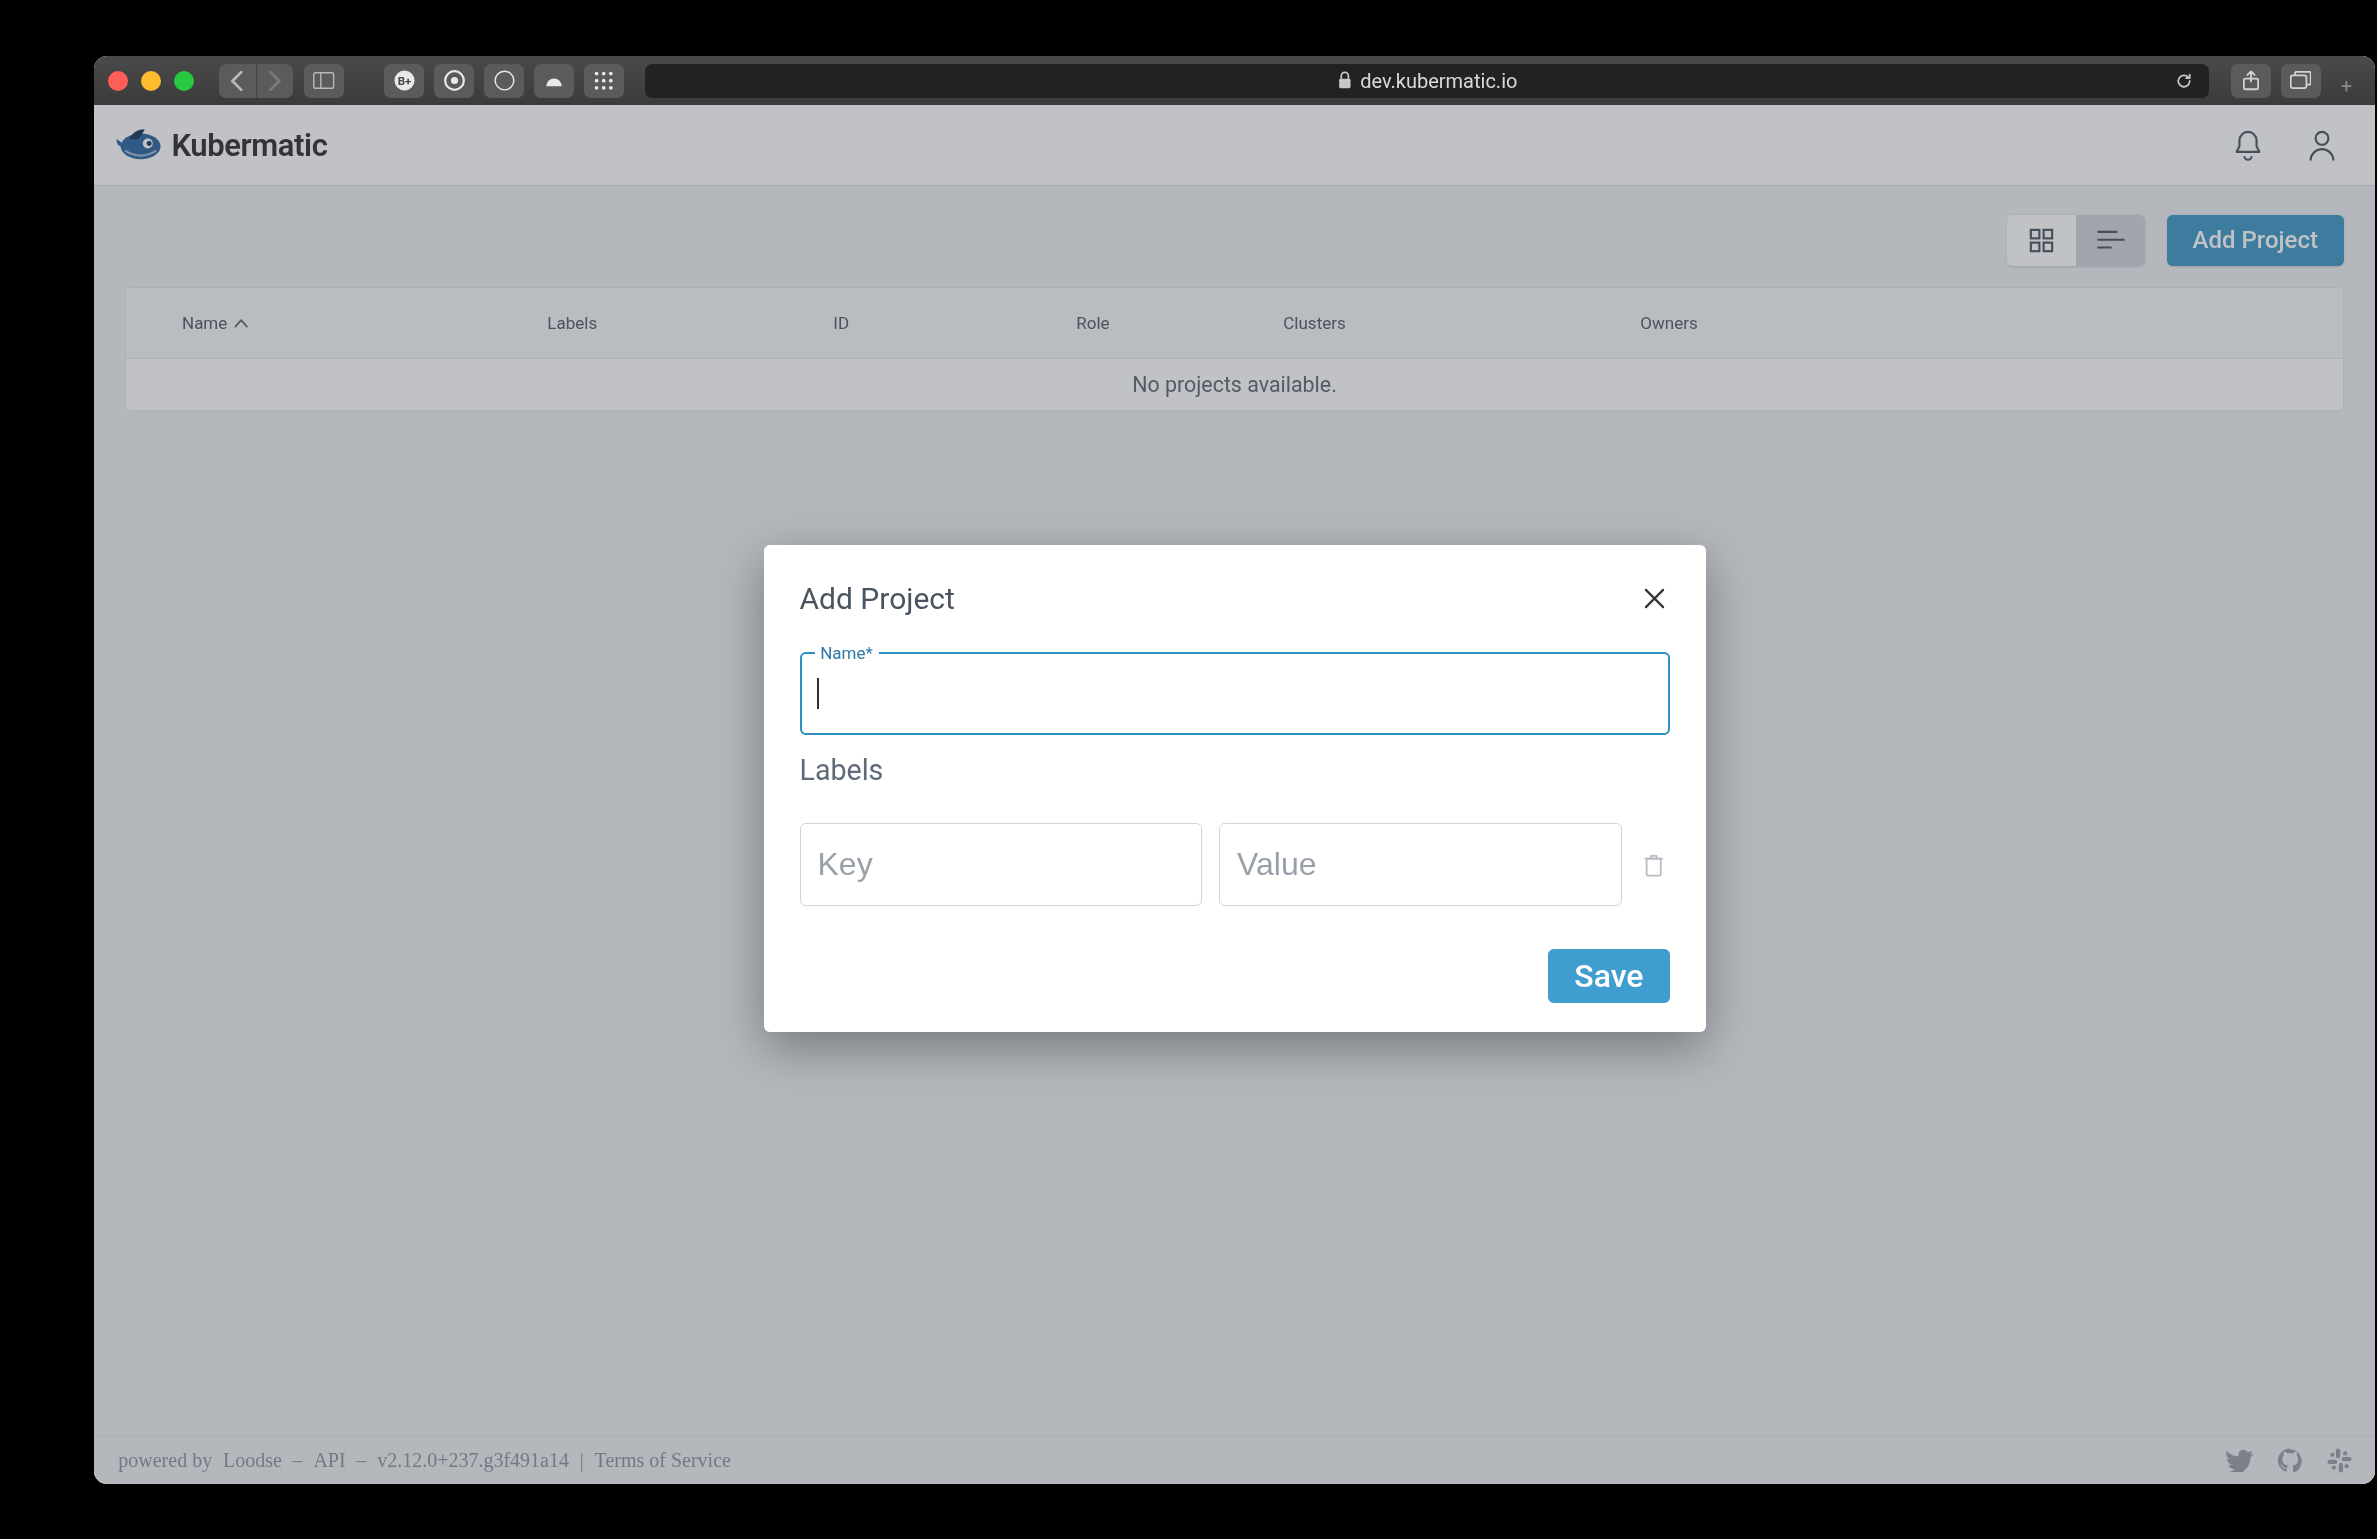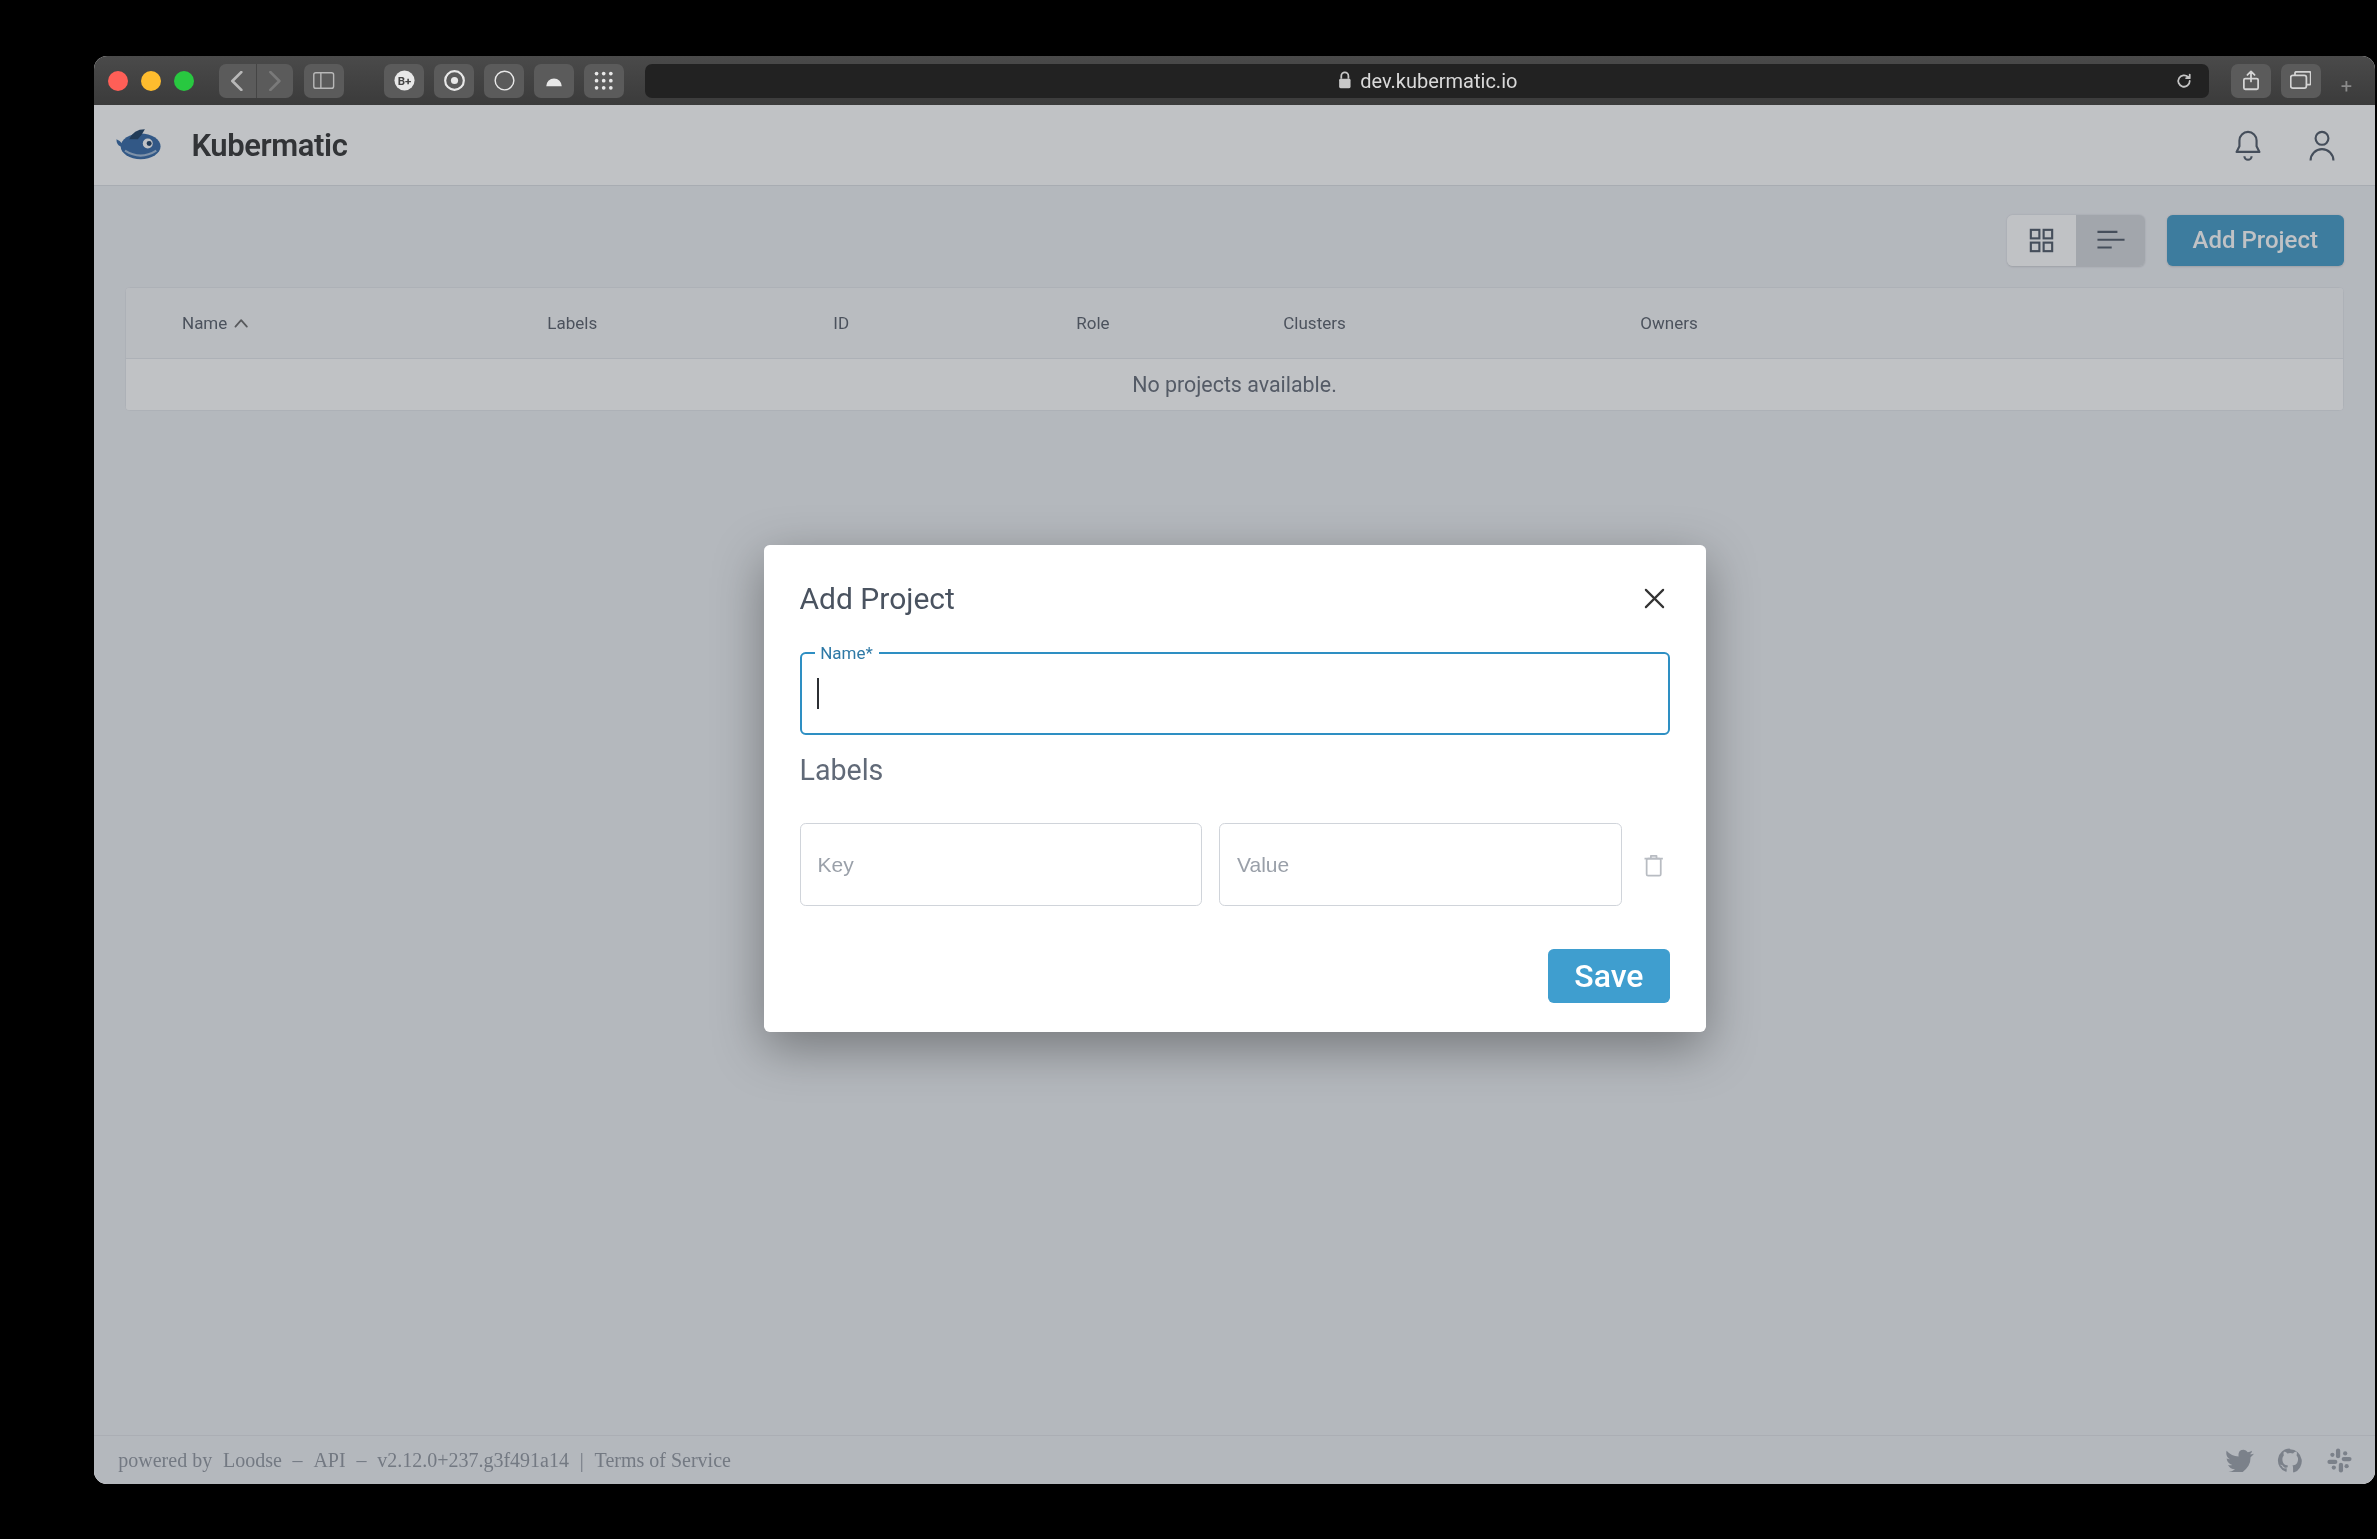--- a/index.html
+++ b/index.html
@@ -97,21 +97,21 @@
 
   .app-header {
     height: 81px;
     background: #fff;
     border-bottom: 0.7px solid #dcdfe4;
     display: flex;
     align-items: center;
     padding: 0 21.4px;
     justify-content: space-between;
   }
-  .brand { display:flex; align-items:center; gap:29px; }
+  .brand { display:flex; align-items:center; gap:9px; }
   .brand-logo { width:47px; height:47px; display:flex; align-items:center; justify-content:center; }
   .brand-name { font-size:31px; font-weight:600; color:#2f2f2f; letter-spacing:-0.4px; }
 
   .header-right { display:flex; align-items:center; gap:40px; margin-right:14.3px; }
   .hr-icon { width:34px; height:34px; display:flex; align-items:center; justify-content:center; color:#4b5563; }
 
   .toolbar {
     display: flex;
     justify-content: flex-end;
     padding: 28.6px 31px 21.4px;
@@ -252,21 +252,21 @@
   .labels-row { display:flex; gap:17px; align-items:center; margin-bottom:43px; }
   .label-input {
     flex:1;
     height:83px;
     border:1.4px solid #d0d4da;
     border-radius:5.7px;
     display:flex; align-items:center;
     padding:0 17px;
   }
   .label-input input {
-    border:none; outline:none; font-size:21px; width:100%; color:#1d4ed8;
+    border:none; outline:none; font-size:32px; width:100%; color:#1d4ed8;
   }
   .label-input input::placeholder { color:#9aa0a9; }
   .trash { width:31px; color:#b8bcc2; display:flex; align-items:center; justify-content:center; }
 
   .modal-actions { display:flex; justify-content:flex-end; }
   .save-btn {
     height:54px; padding:0 26px;
     background:#3f9ecf; color:#fff;
     font-size:32px; font-weight:500;
     border-radius:5.7px;

